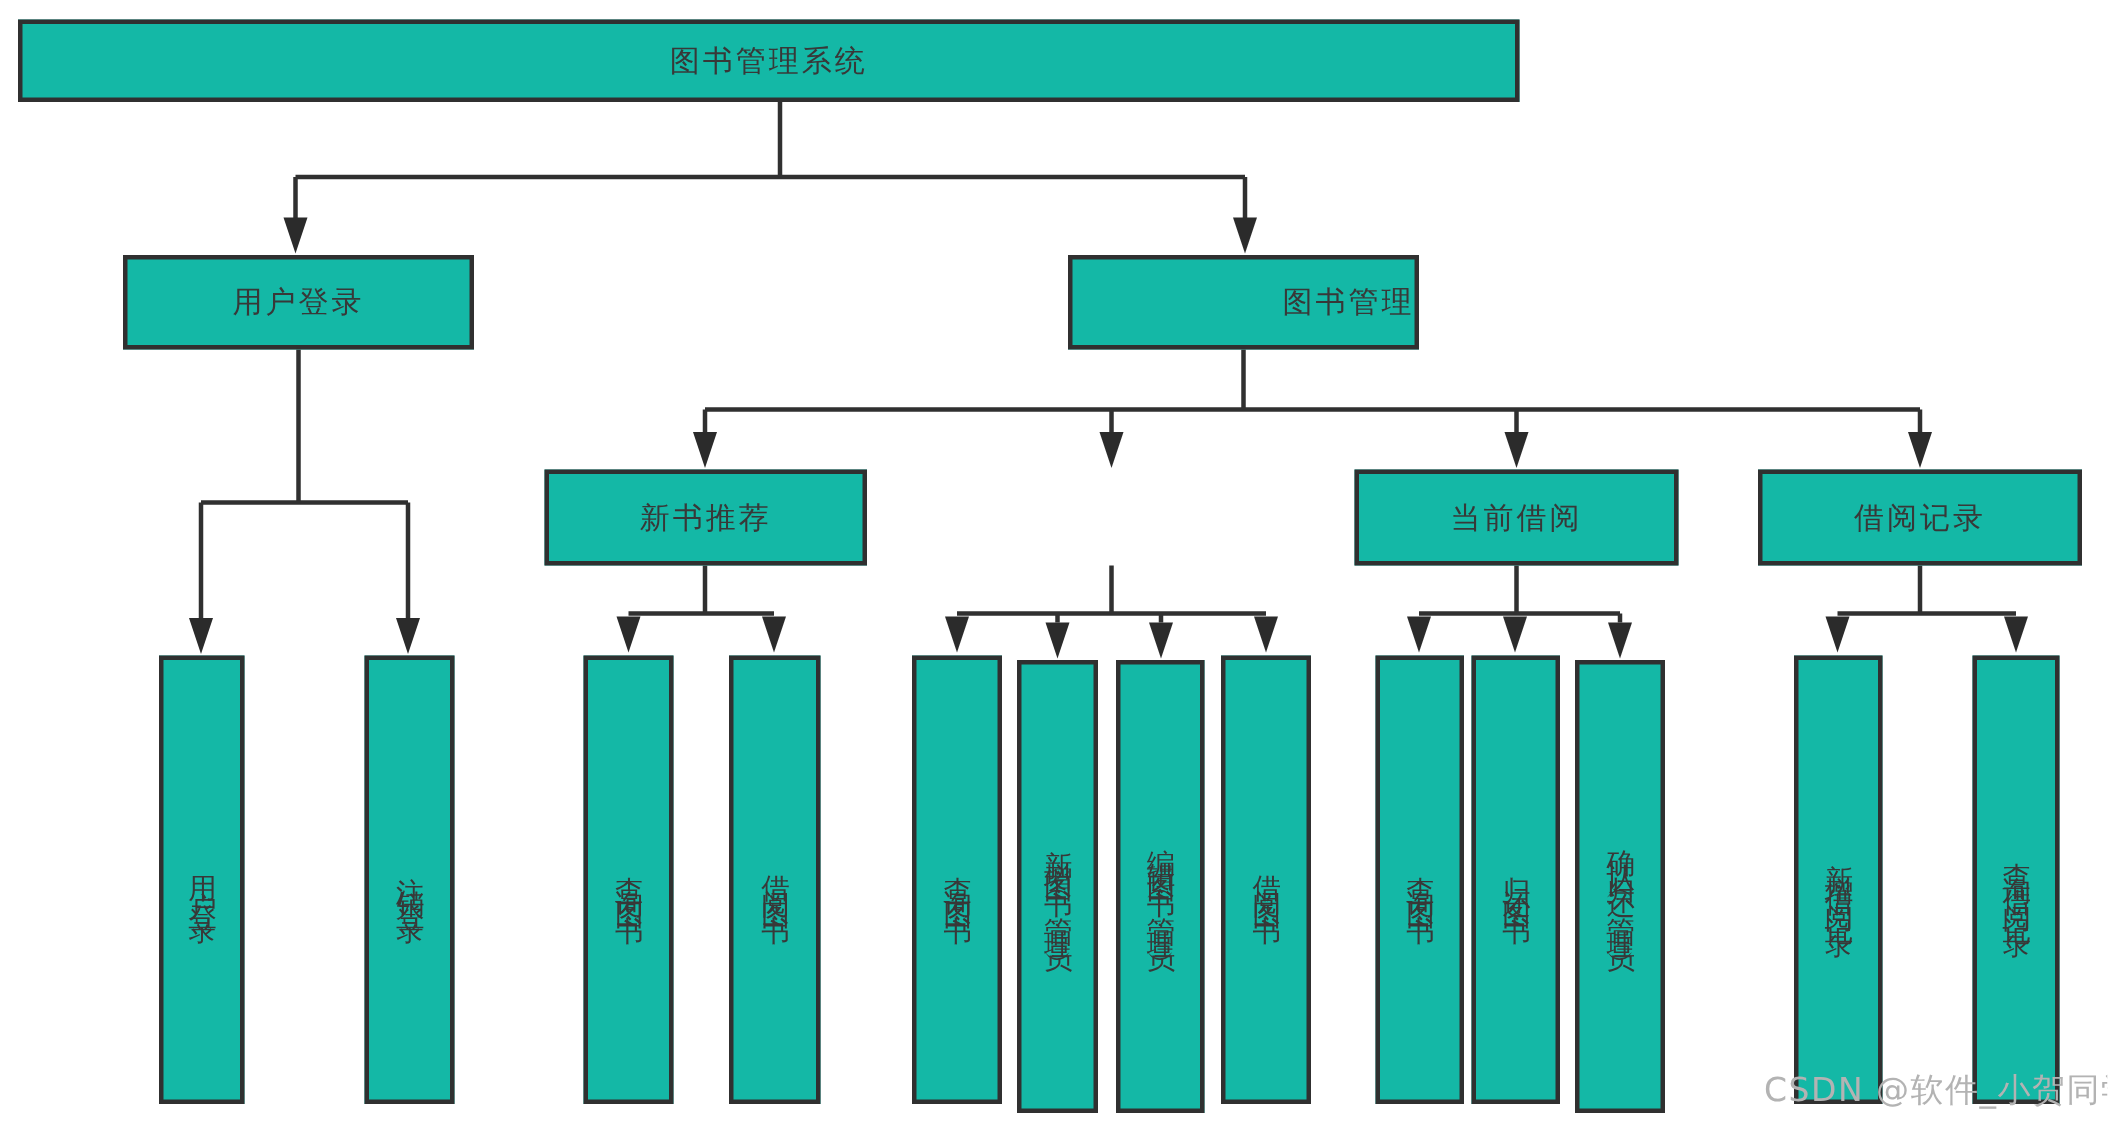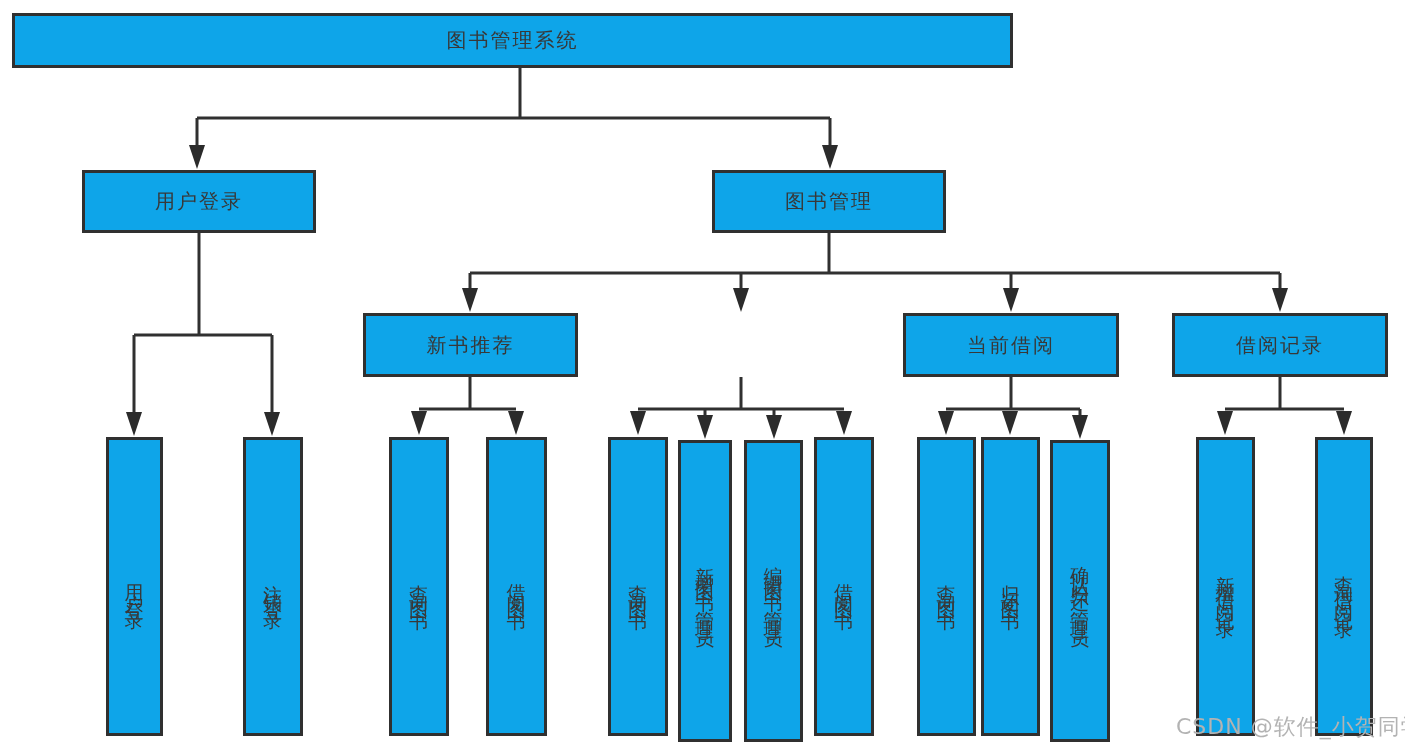--- a/index.html
+++ b/index.html
@@ -13,21 +13,21 @@
     overflow: hidden;
   }
   #connectors {
     position: absolute;
     left: 0; top: 0;
     width: 1405px; height: 747px;
   }
   .node {
     position: absolute;
     box-sizing: border-box;
-    background: #0ea5e9;
+    background: #14b8a6;
     border: 3px solid #303030;
     display: flex;
     align-items: center;
     justify-content: center;
     text-align: center;
   }
   .node.h span {
     font-size: 20px;
     letter-spacing: 2px;
     white-space: nowrap;
@@ -88,21 +88,21 @@
     </g>
   </svg>
 
   <div class="node h" style="left:12px; top:13px; width:1001px; height:55px;">
     <span>图书管理系统</span>
   </div>
 
   <div class="node h" style="left:82px; top:170px; width:234px; height:63px;">
     <span>用户登录</span>
   </div>
-  <div class="node h" style="left:712px; top:170px; width:234px; height:63px;">
+  <div class="node h" style="left:712px; top:170px; width:234px; height:63px;justify-content:flex-end;">
     <span>图书管理</span>
   </div>
 
   <div class="node h" style="left:363px; top:313px; width:215px; height:64px;">
     <span>新书推荐</span>
   </div>
   <div class="node h" style="left:1172px; top:313px; width:216px; height:64px;">
     <span>借阅记录</span>
   </div>
   <div class="node h" style="left:903px; top:313px; width:216px; height:64px;">

